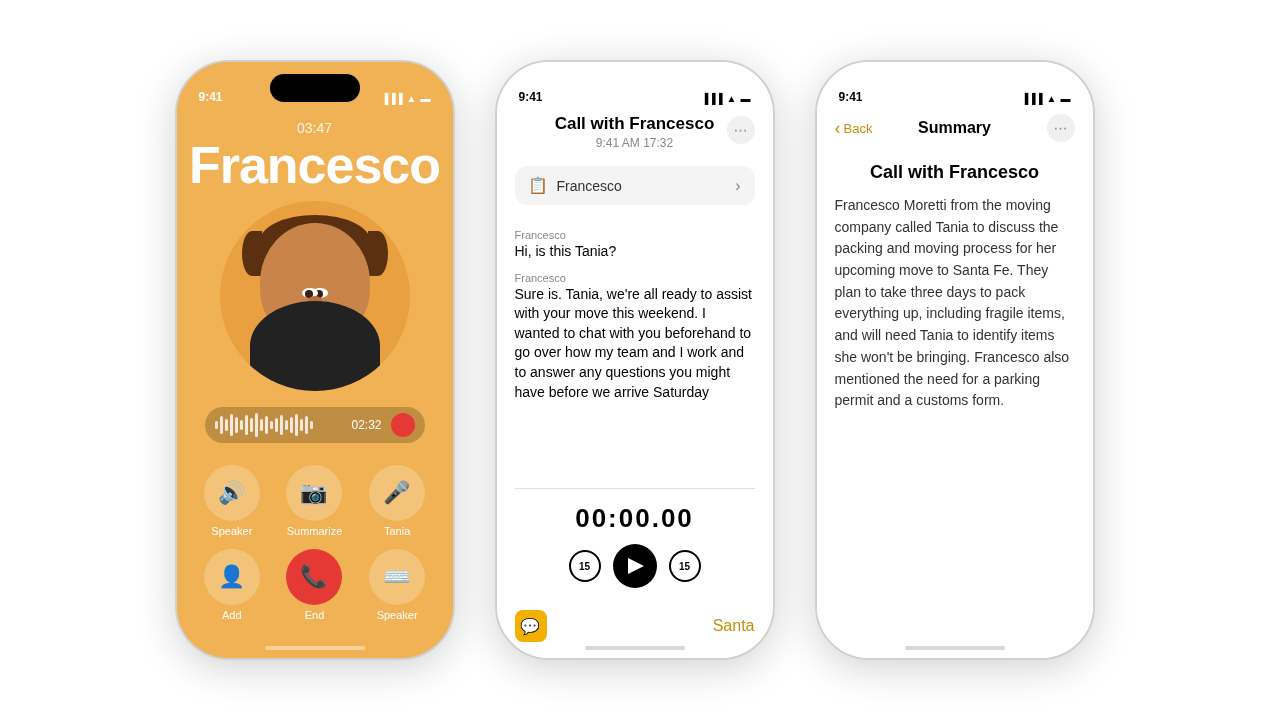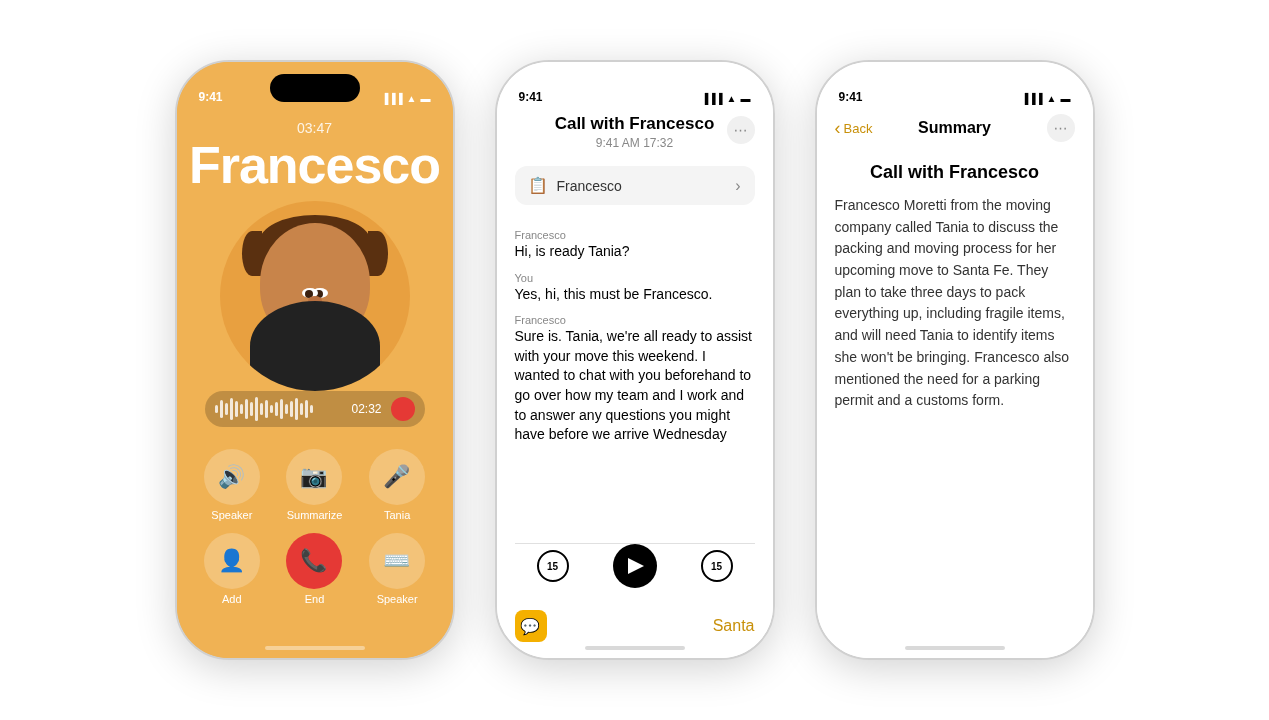--- a/index.html
+++ b/index.html
@@ -248,21 +248,21 @@
     }
 
     .waveform-bar {
       background: rgba(0,0,0,0.2);
       border-radius: 20px;
       height: 36px;
       display: flex;
       align-items: center;
       gap: 3px;
       padding: 0 10px;
-      margin-top: 0;
+      margin-top: 16px;
       width: 220px;
       justify-content: space-between;
     }
 
     .wave-item {
       background: rgba(255,255,255,0.8);
       border-radius: 2px;
       width: 3px;
     }
 
@@ -429,21 +429,21 @@
       font-weight: 700;
       color: #000;
       padding: 14px 0 10px;
       letter-spacing: 2px;
     }
 
     .audio-controls {
       display: flex;
       align-items: center;
       justify-content: center;
-      gap: 44px;
+      gap: 12px;
       padding-bottom: 14px;
       text-align: center;
     }
 
     .skip-circle {
       width: 32px;
       height: 32px;
       border: 2px solid #000;
       border-radius: 50%;
       display: flex;
@@ -706,34 +706,31 @@
       <div class="summarize-left">
         <span class="summarize-icon">📋</span>
         <span>Francesco</span>
       </div>
       <span style="color:#888;">›</span>
     </div>
 
     <div class="transcript-area">
       <div>
         <div class="transcript-speaker">Francesco</div>
-        <div class="transcript-text">Hi, is ready Tania?</div>
-      </div>
-      <div style="margin-top:8px;">
-        <div class="transcript-speaker">You</div>
-        <div class="transcript-text">Yes, hi, this must be Francesco.</div>
+        <div class="transcript-text">Hi, is this Tania?</div>
       </div>
       <div style="margin-top:8px;">
         <div class="transcript-speaker">Francesco</div>
-        <div class="transcript-text">Sure is. Tania, we're all ready to assist with your move this weekend. I wanted to chat with you beforehand to go over how my team and I work and to answer any questions you might have before we arrive Wednesday</div>
+        <div class="transcript-text">Sure is. Tania, we're all ready to assist with your move this weekend. I wanted to chat with you beforehand to go over how my team and I work and to answer any questions you might have before we arrive Saturday</div>
       </div>
     </div>
 
     <div class="divider-line"></div>
 
+    <div class="audio-timer">00:00.00</div>
 
     <div class="audio-controls">
       <div class="skip-circle">
         <span style="font-size:10px; font-weight:700;">15</span>
       </div>
       <div class="play-btn-large">
         <div class="play-triangle"></div>
       </div>
       <div class="skip-circle">
         <span style="font-size:10px; font-weight:700;">15</span>

